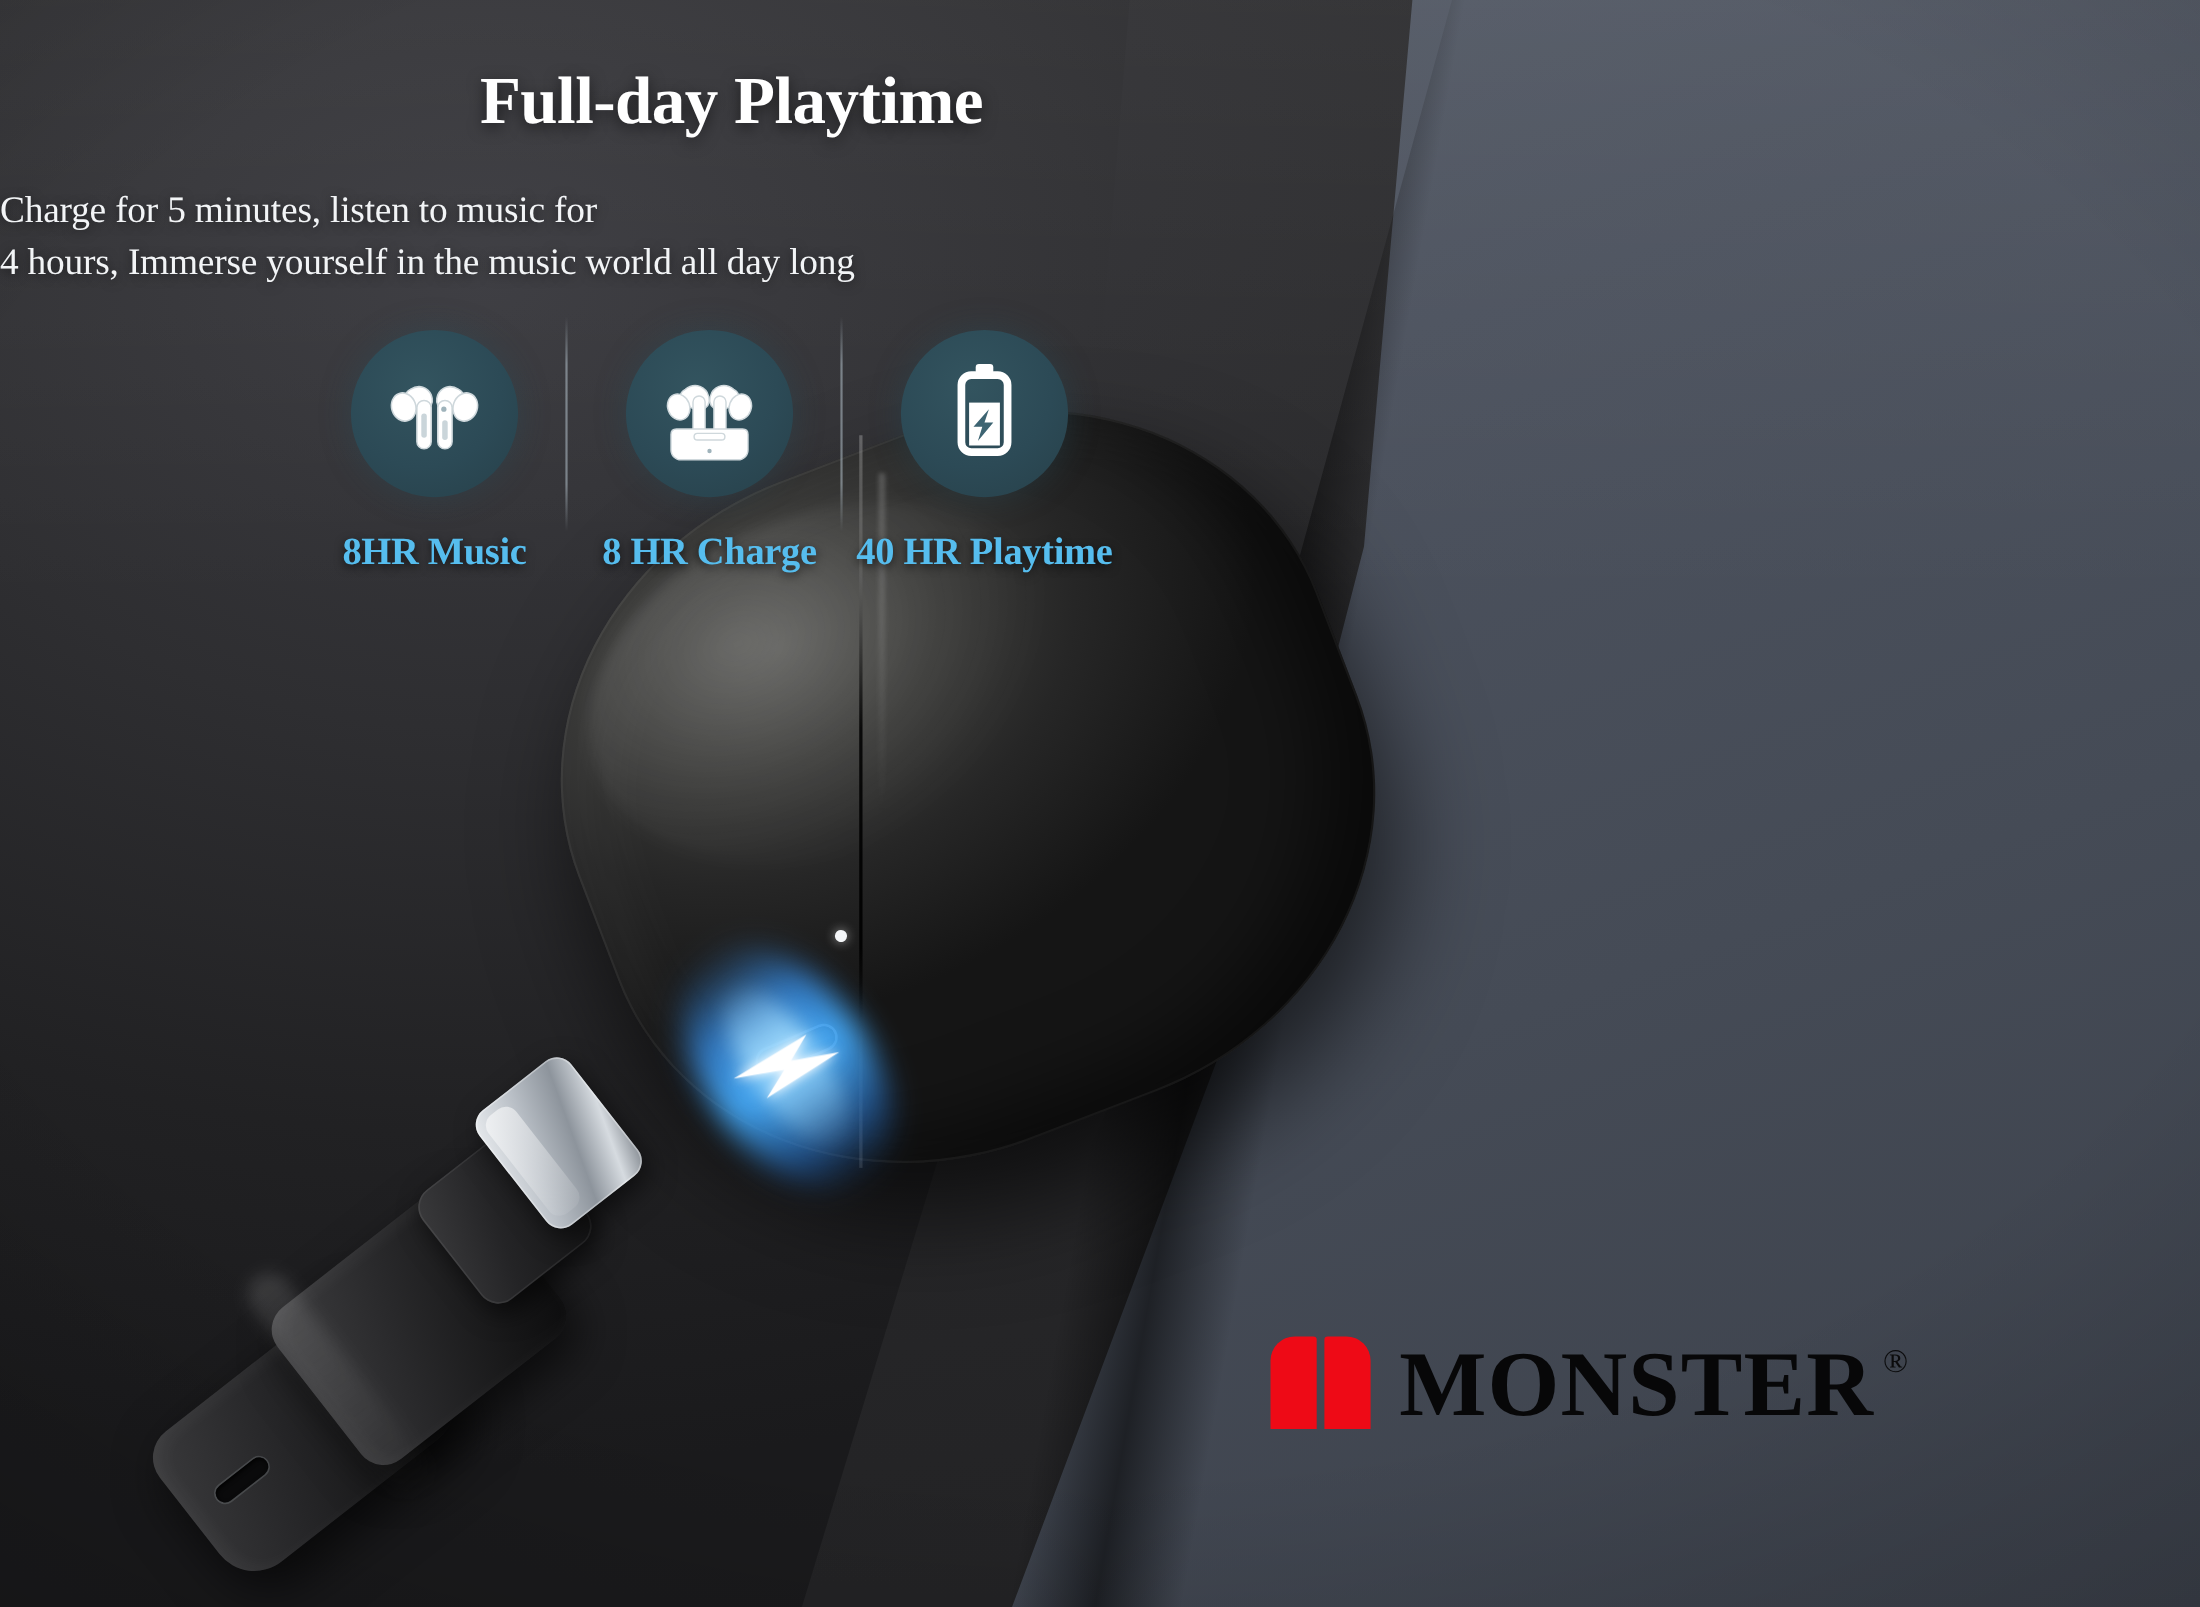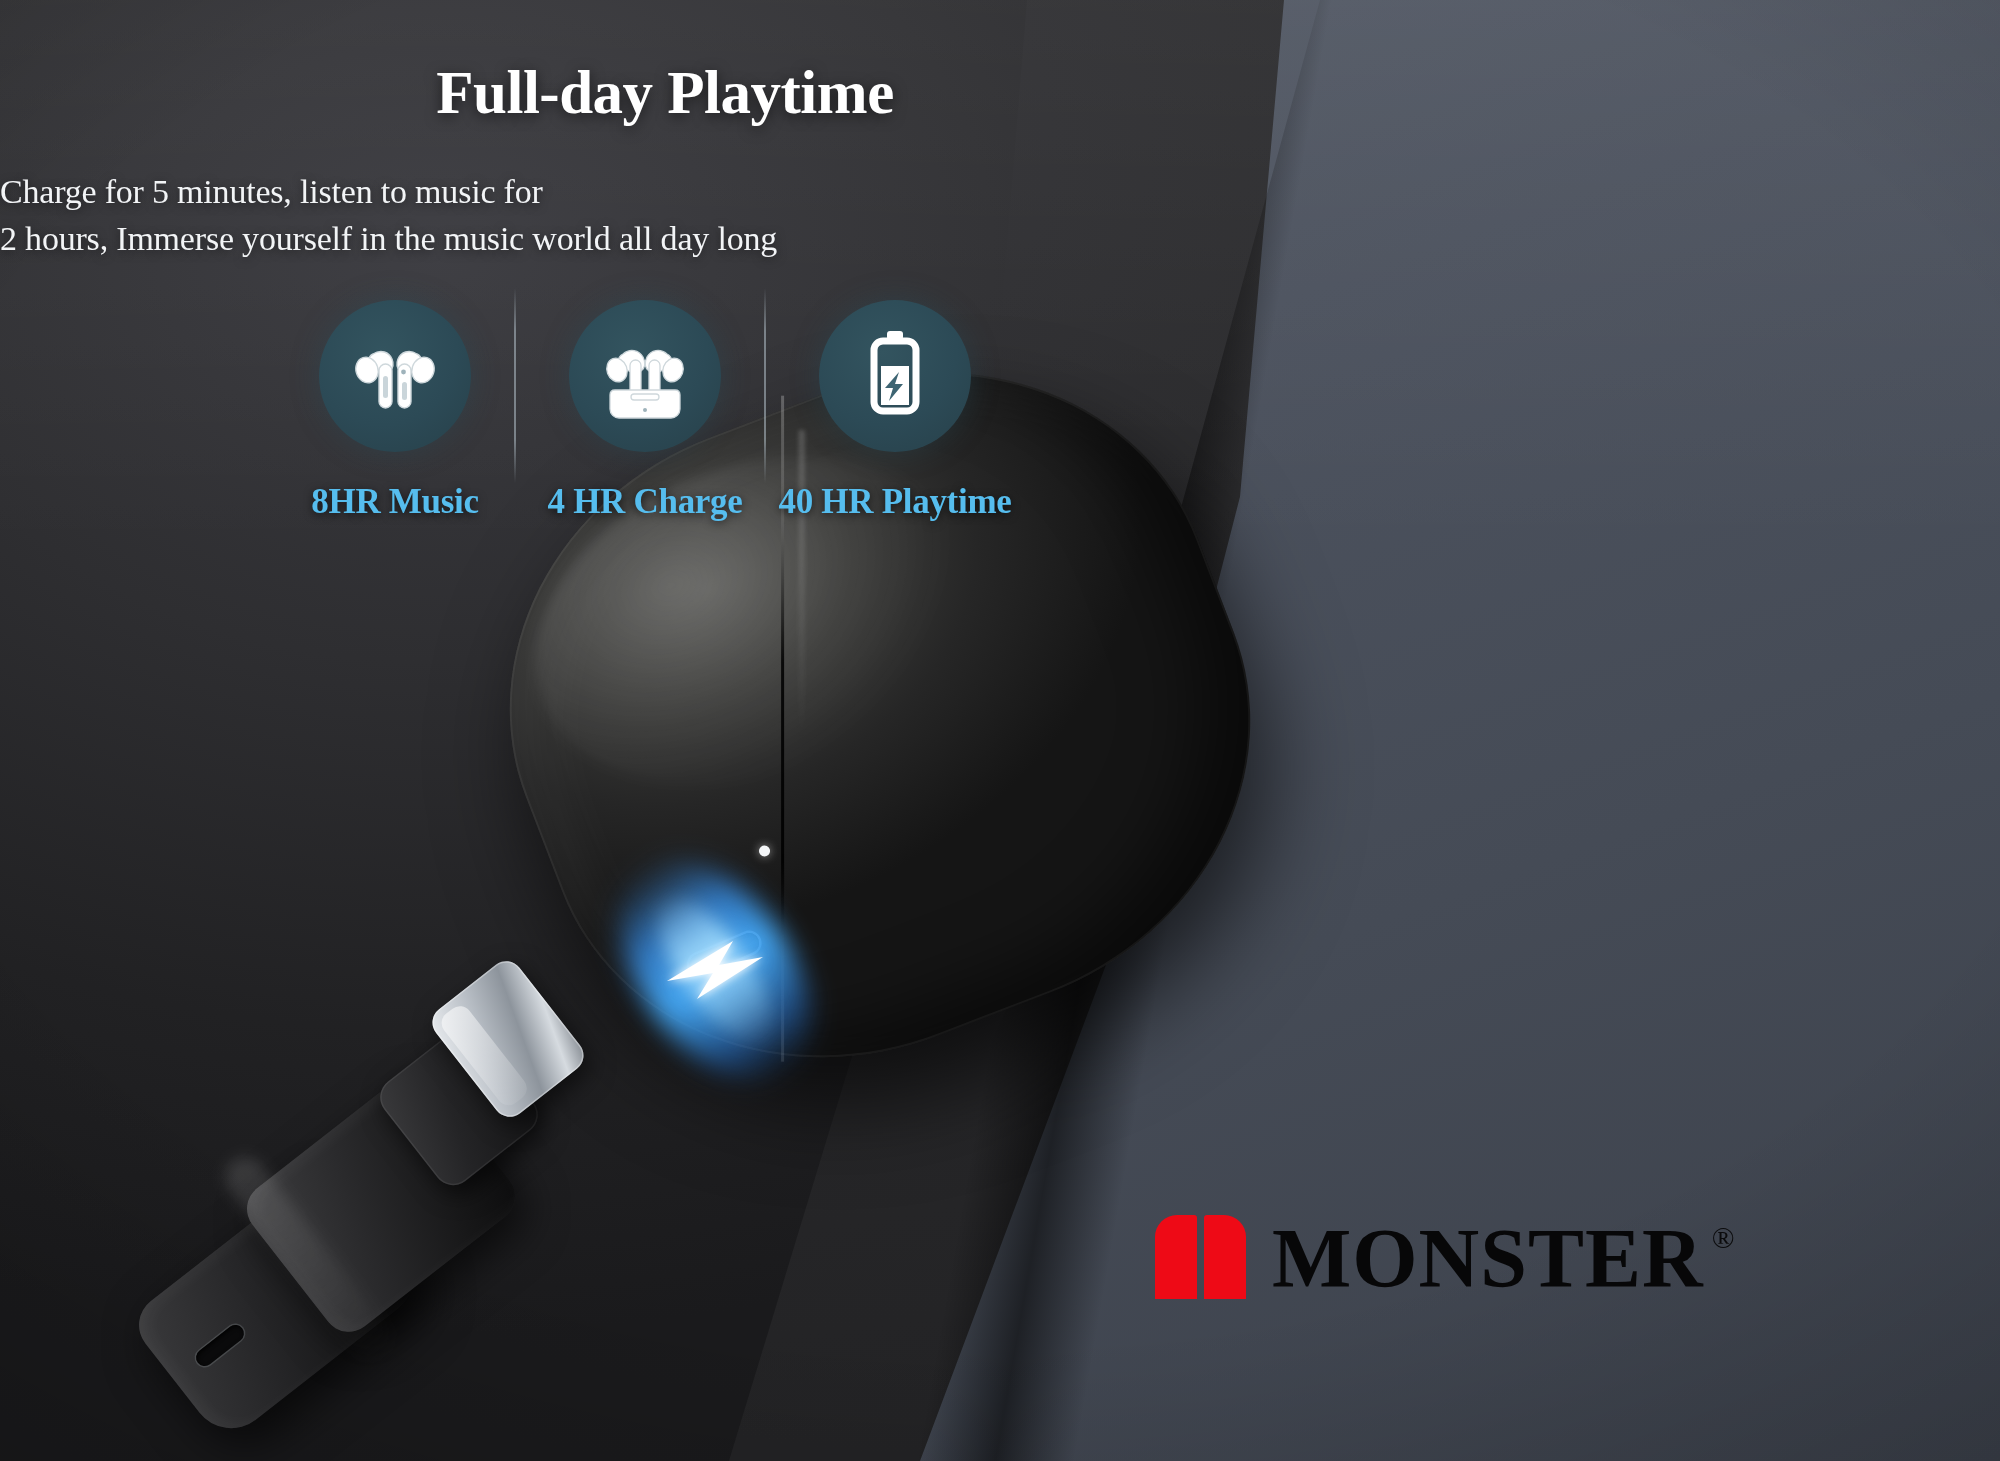--- a/index.html
+++ b/index.html
@@ -324,21 +324,21 @@
     <div class="plug-collar"></div>
     <div class="plug-metal"></div>
     <div class="cable-gloss"></div>
     <div class="cable-slot"></div>
   </div>
 
   <div class="headline">Full-day Playtime</div>
 
   <div class="subline">
     <span>Charge for 5 minutes, listen to music for</span>
-    <span>2 hours, Immerse yourself in the music world all day long</span>
+    <span>4 hours, Immerse yourself in the music world all day long</span>
   </div>
 
   <div class="features">
 
     <div class="feature">
       <div class="icon-circle">
         <svg width="104" height="104" viewBox="0 0 104 104">
           <g fill="#ffffff" stroke="#cfd8dc" stroke-width="1.4">
 
             <path d="M30 30c8-5 16-2 19 5 2 5 1 9-2 12l-4 3-13-7c-5-3-6-10 0-13z"></path>
@@ -370,21 +370,21 @@
             <ellipse cx="80" cy="46" rx="10" ry="12" transform="rotate(20 80 46)"></ellipse>
             <rect x="37" y="36" width="11" height="36" rx="5.5"></rect>
             <rect x="56" y="36" width="11" height="36" rx="5.5"></rect>
 
             <path d="M22 66h60c3 0 5 2 5 5v14c0 5-4 9-9 9H26c-5 0-9-4-9-9V71c0-3 2-5 5-5z"></path>
             <rect x="38" y="70" width="28" height="6" rx="3"></rect>
           </g>
           <circle cx="52" cy="86" r="2" fill="#9fb3bb"></circle>
         </svg>
       </div>
-      <div class="feature-label">4 HR Charge</div>
+      <div class="feature-label">8 HR Charge</div>
     </div>
 
     <div class="feature">
       <div class="icon-circle">
         <svg width="104" height="104" viewBox="0 0 104 104">
           <g fill="none" stroke="#ffffff" stroke-width="7" stroke-linejoin="round">
             <rect x="31" y="17" width="42" height="70" rx="9"></rect>
           </g>
           <rect x="44" y="7" width="16" height="9" rx="3" fill="#ffffff"></rect>
           <rect x="38" y="42" width="28" height="39" fill="#ffffff"></rect>

